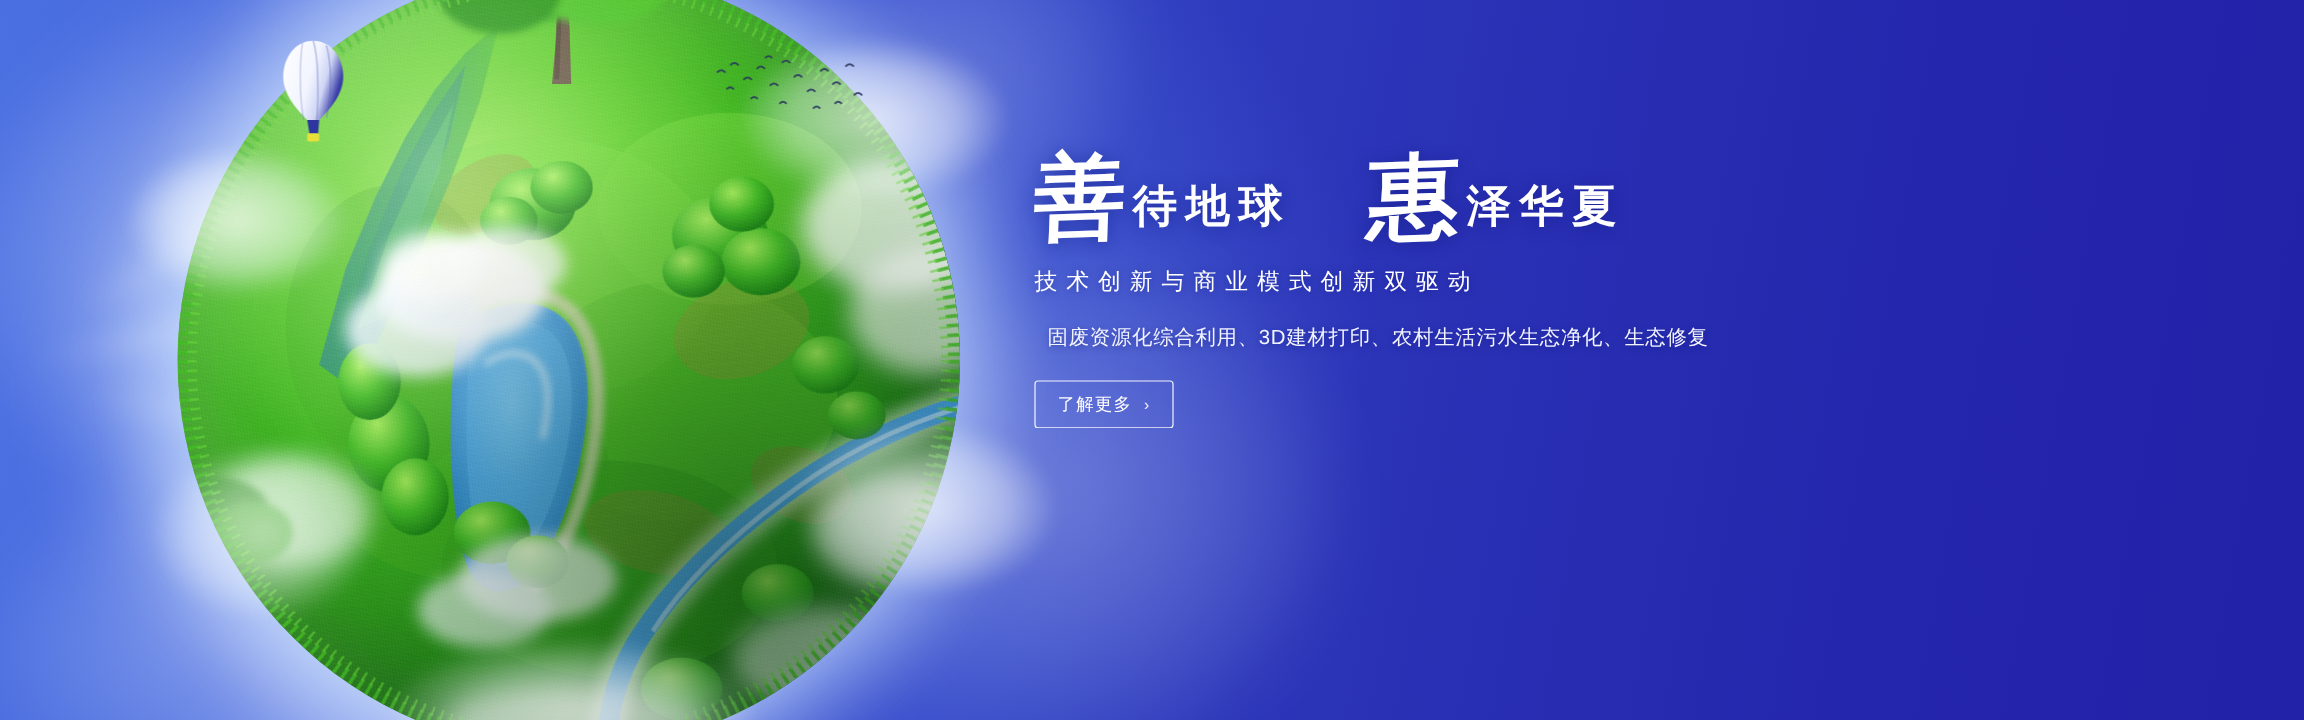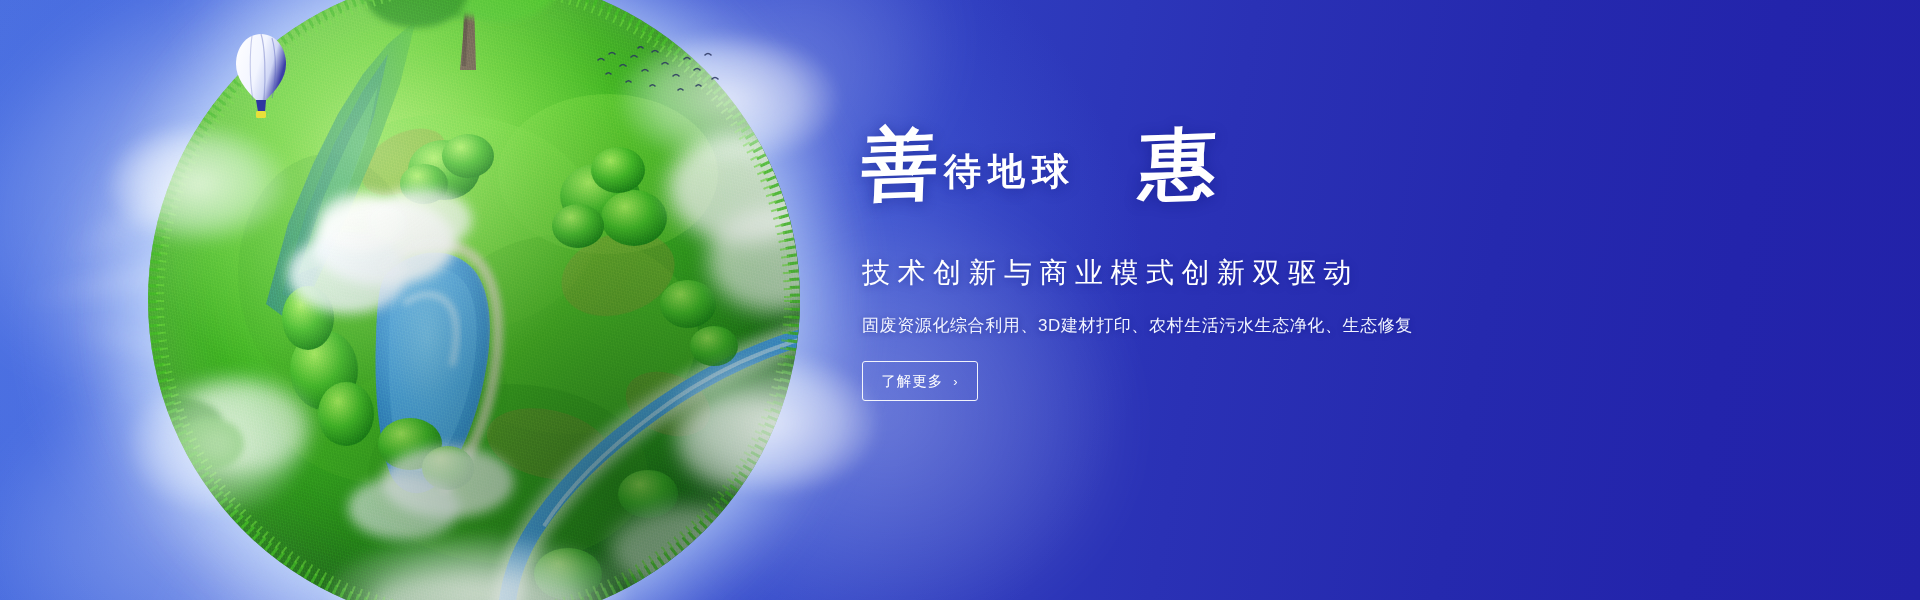--- a/index.html
+++ b/index.html
@@ -159,37 +159,38 @@
     font-size: 37px;
     font-weight: 700;
     letter-spacing: 7px;
     line-height: 1;
     position: relative;
     top: -6px;
   }
   .hl-gap { display: inline-block; width: 64px; }
 
   .subtitle {
-    margin-top: 32px;
+    margin-top: 0;
     color: #ffffff;
-    font-size: 28px;
+    font-size: 19px;
     font-weight: 400;
     letter-spacing: 7.5px;
     white-space: nowrap;
     text-shadow: 0 1px 8px rgba(10,20,120,0.40);
   }
 
   .description {
     margin-top: 22px;
     color: #f2f4ff;
     font-size: 17px;
     font-weight: 400;
     letter-spacing: 0.6px;
     white-space: nowrap;
     text-shadow: 0 1px 6px rgba(10,20,120,0.45);
+    margin-left: 11px;
   }
 
   .cta {
     margin-top: 24px;
     display: inline-flex;
     align-items: center;
     justify-content: center;
     gap: 10px;
     width: 116px;
     height: 40px;
@@ -432,20 +433,21 @@
     </svg>
   </div>
 
   <div class="content">
 
     <div class="headline">
       <span class="hl-big">善</span>
       <span class="hl-small">待地球</span>
       <span class="hl-gap"></span>
       <span class="hl-big">惠</span>
+      <span class="hl-small">泽华夏</span>
     </div>
 
     <div class="subtitle">技术创新与商业模式创新双驱动</div>
     <div class="description">固废资源化综合利用、3D建材打印、农村生活污水生态净化、生态修复</div>
 
     <button class="cta">
       <span>了解更多</span>
       <span class="chev">›</span>
     </button>
   </div>

